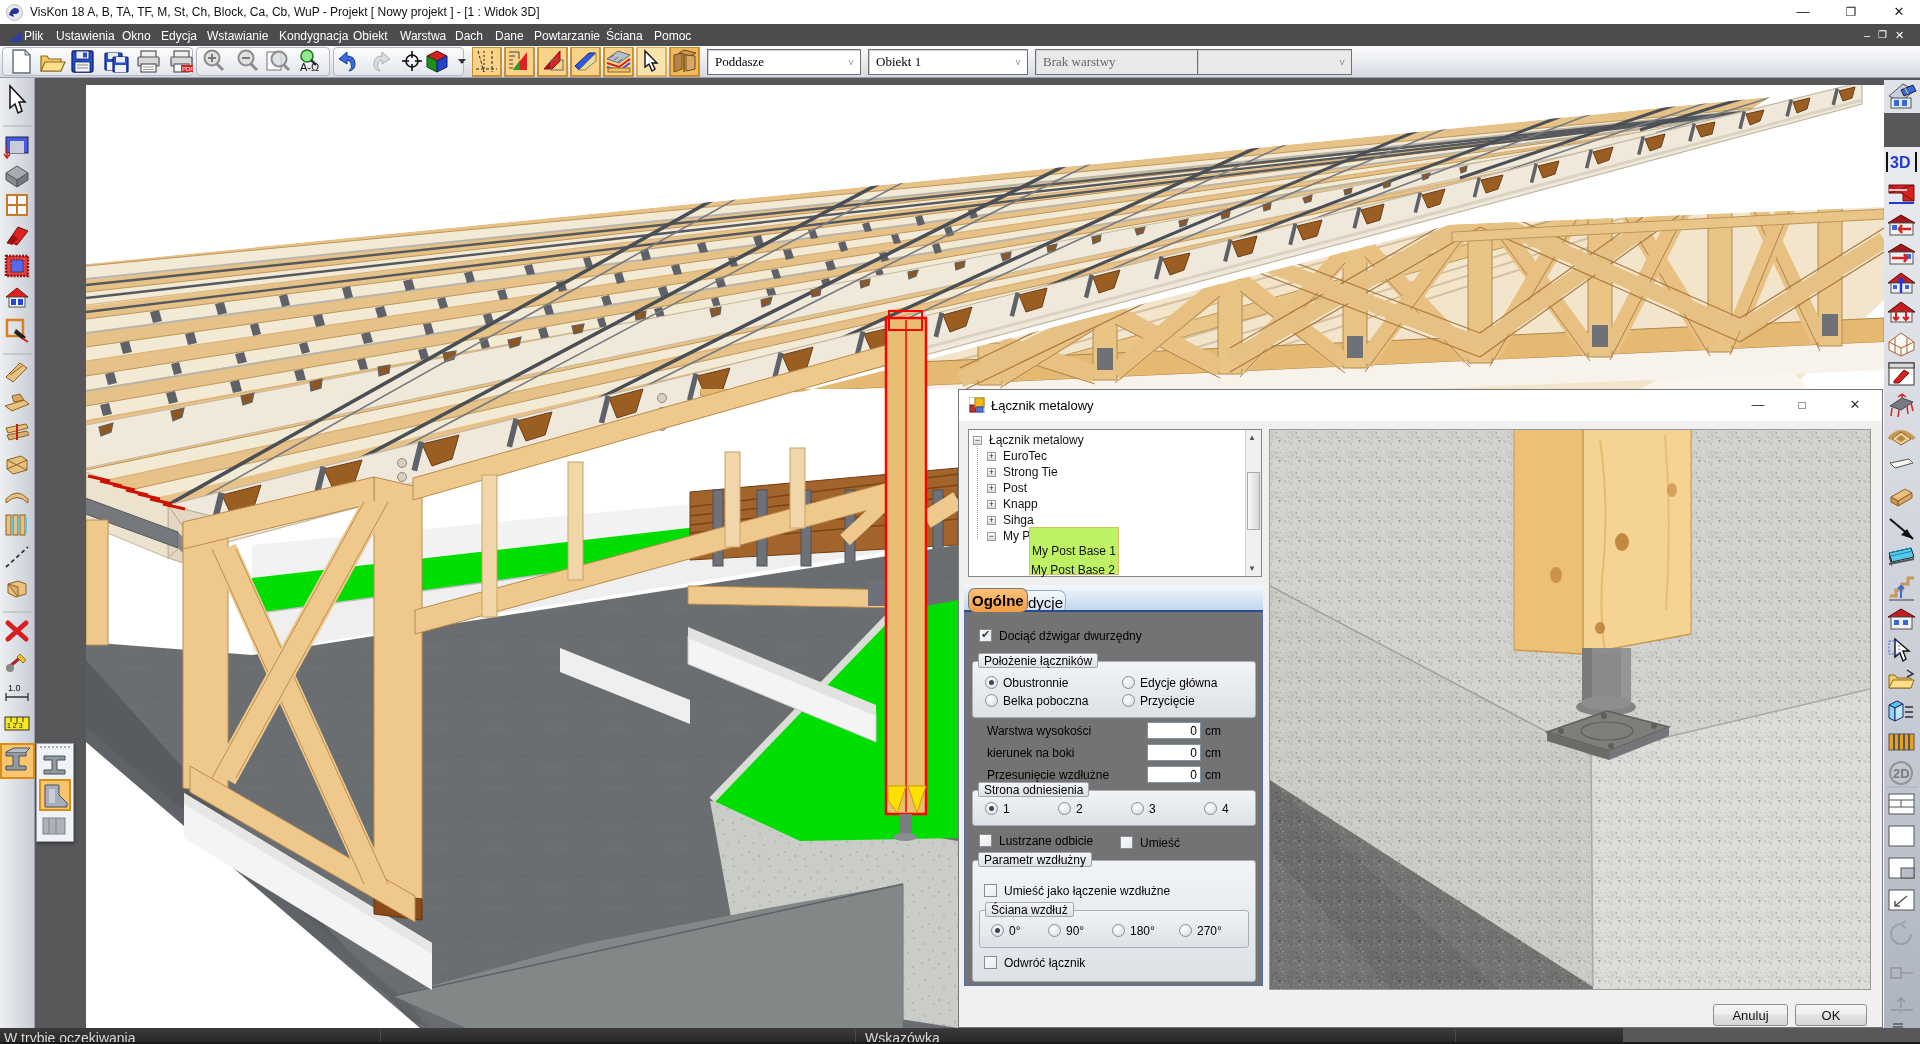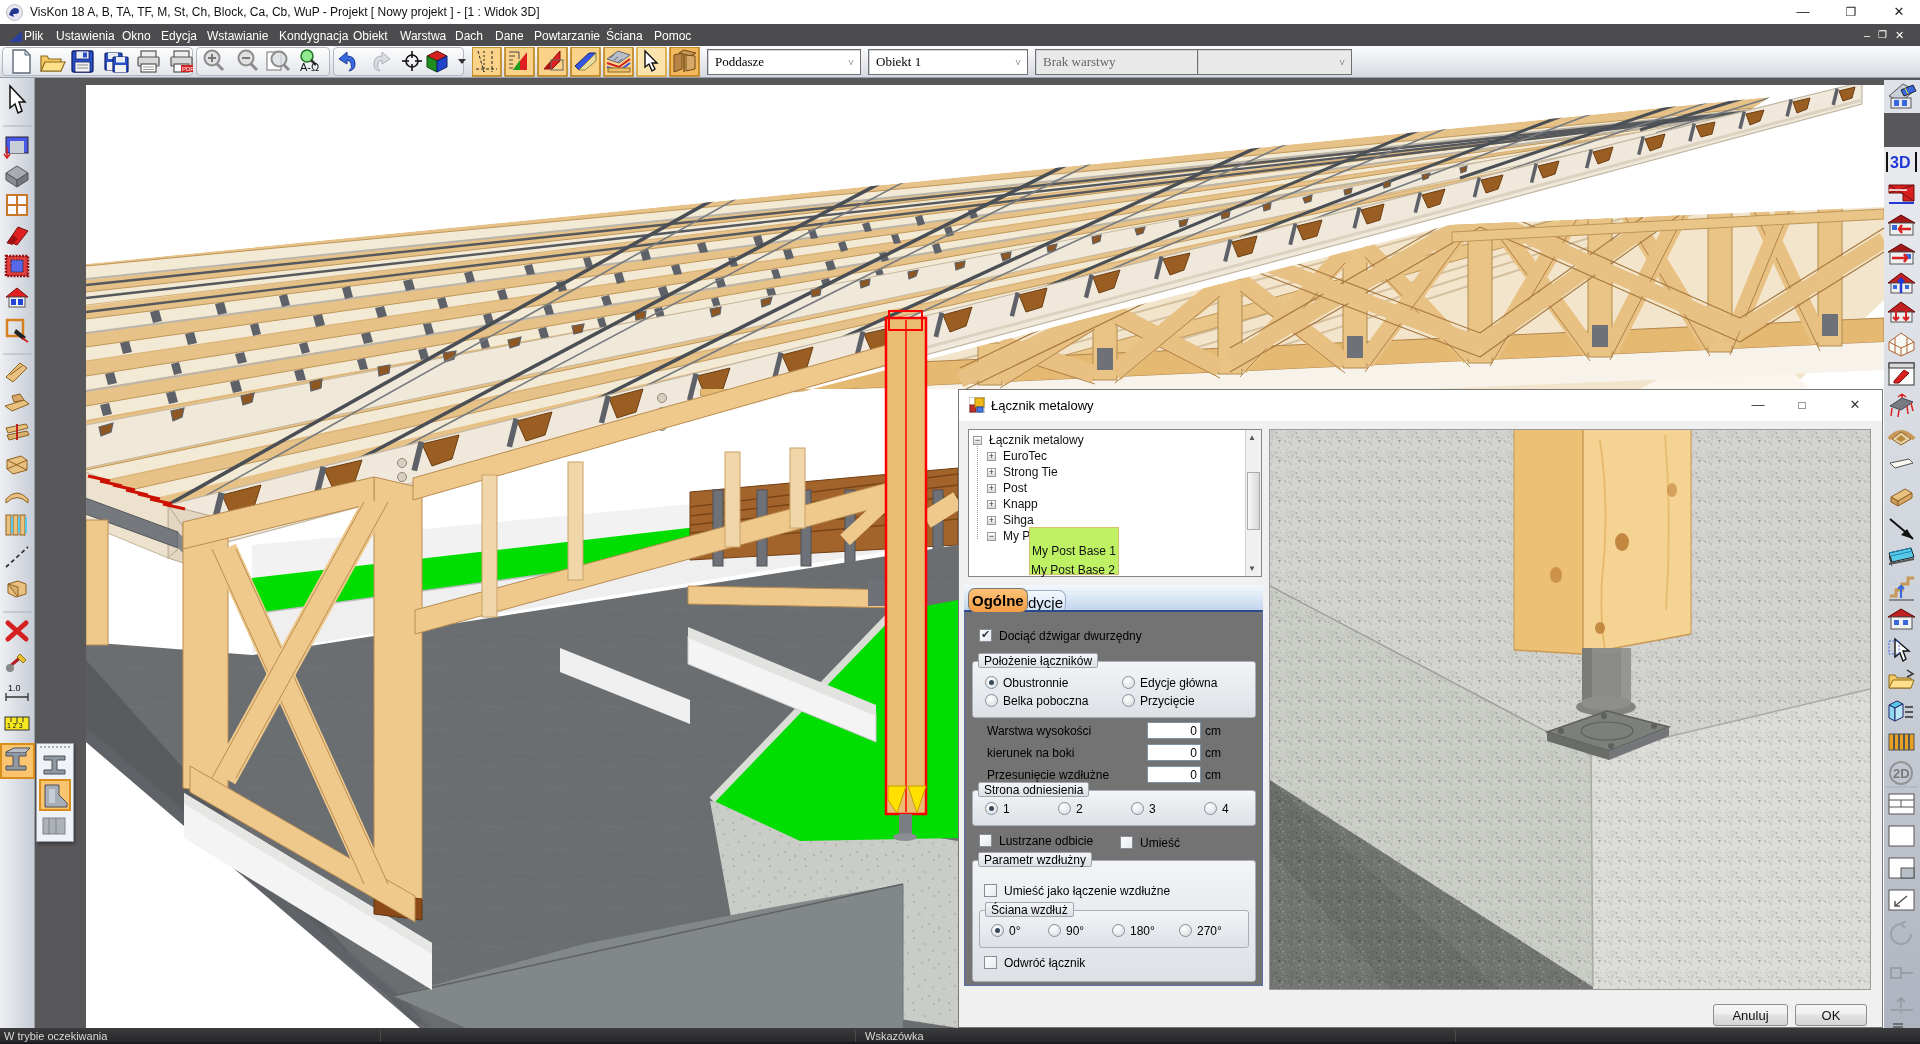--- a/index.html
+++ b/index.html
@@ -16,21 +16,21 @@
 #toolbar{left:0;top:46px;width:1920px;height:32px;background:linear-gradient(180deg,#FAFBFC 0%,#E8EAEE 55%,#D5D9E1 100%);border-bottom:1px solid #9aa0ab;}
 .tgroup{position:absolute;top:1px;height:29px;border:1px solid #B2B7C2;border-radius:4px;background:linear-gradient(180deg,#FDFDFE,#E3E6EC);}
 .combo{position:absolute;top:49px;height:26px;background:#FFF;border:1px solid #707070;box-shadow:inset 1px 1px 0 #cfd4da;font-size:13px;color:#000;padding:4px 0 0 7px;font-family:Liberation Serif, serif;}
 .combo .chev{position:absolute;right:6px;top:7px;font-size:10px;color:#444;}
 .combo.dis{background:#E9E9E9;color:#666;}
 
 #lbar{left:0;top:78px;width:35px;height:950px;background:linear-gradient(90deg,#EDEFF2,#C8CDD6);border-right:1px solid #9aa0ab;}
 #rbar{left:1884px;top:147px;width:36px;height:881px;background:linear-gradient(180deg,#E9EBEF 0%,#C9CED7 60%,#AEB4BF 100%);}
 #rbtn1{left:1884px;top:80px;width:36px;height:33px;background:#DFE3E9;}
 
-#statusbar{left:0;top:1028px;width:1920px;height:16px;background:linear-gradient(180deg,#3B3B3D,#252527);color:#D8D8D8;font-size:11px;padding-left:24px;}
+#statusbar{left:0;top:1028px;width:1623px;height:16px;background:linear-gradient(180deg,#3B3B3D,#252527);color:#D8D8D8;font-size:14px;padding-left:24px;}
 
 #dlg{left:958px;top:389px;width:925px;height:639px;background:#F0F0F0;border:1px solid #777;}
 #dlgtitle{left:0;top:0;width:923px;height:31px;background:#FFF;}
 .dwb{position:absolute;top:6px;width:30px;height:18px;text-align:center;color:#333;font-size:13px;line-height:18px;}
 #tree{left:9px;top:39px;width:294px;height:148px;background:#FFF;border:1px solid #82878F;font-size:12px;color:#111;}
 .ti{position:absolute;white-space:nowrap;}
 .pm{position:absolute;width:9px;height:9px;border:1px solid #9a9a9a;background:linear-gradient(180deg,#fff,#d8d8d8);font-size:9px;line-height:7px;text-align:center;color:#333;}
 #tabwrap{left:5px;top:195px;width:299px;height:401px;}
 #tabstrip{position:absolute;left:0;top:0;width:299px;height:27px;background:linear-gradient(180deg,#F3F8FD,#BED3EB);}
 #tabpanel{position:absolute;left:0;top:25px;width:299px;height:376px;background:#737373;border:1px solid #5572A8;border-top:2px solid #2B4C8C;}

